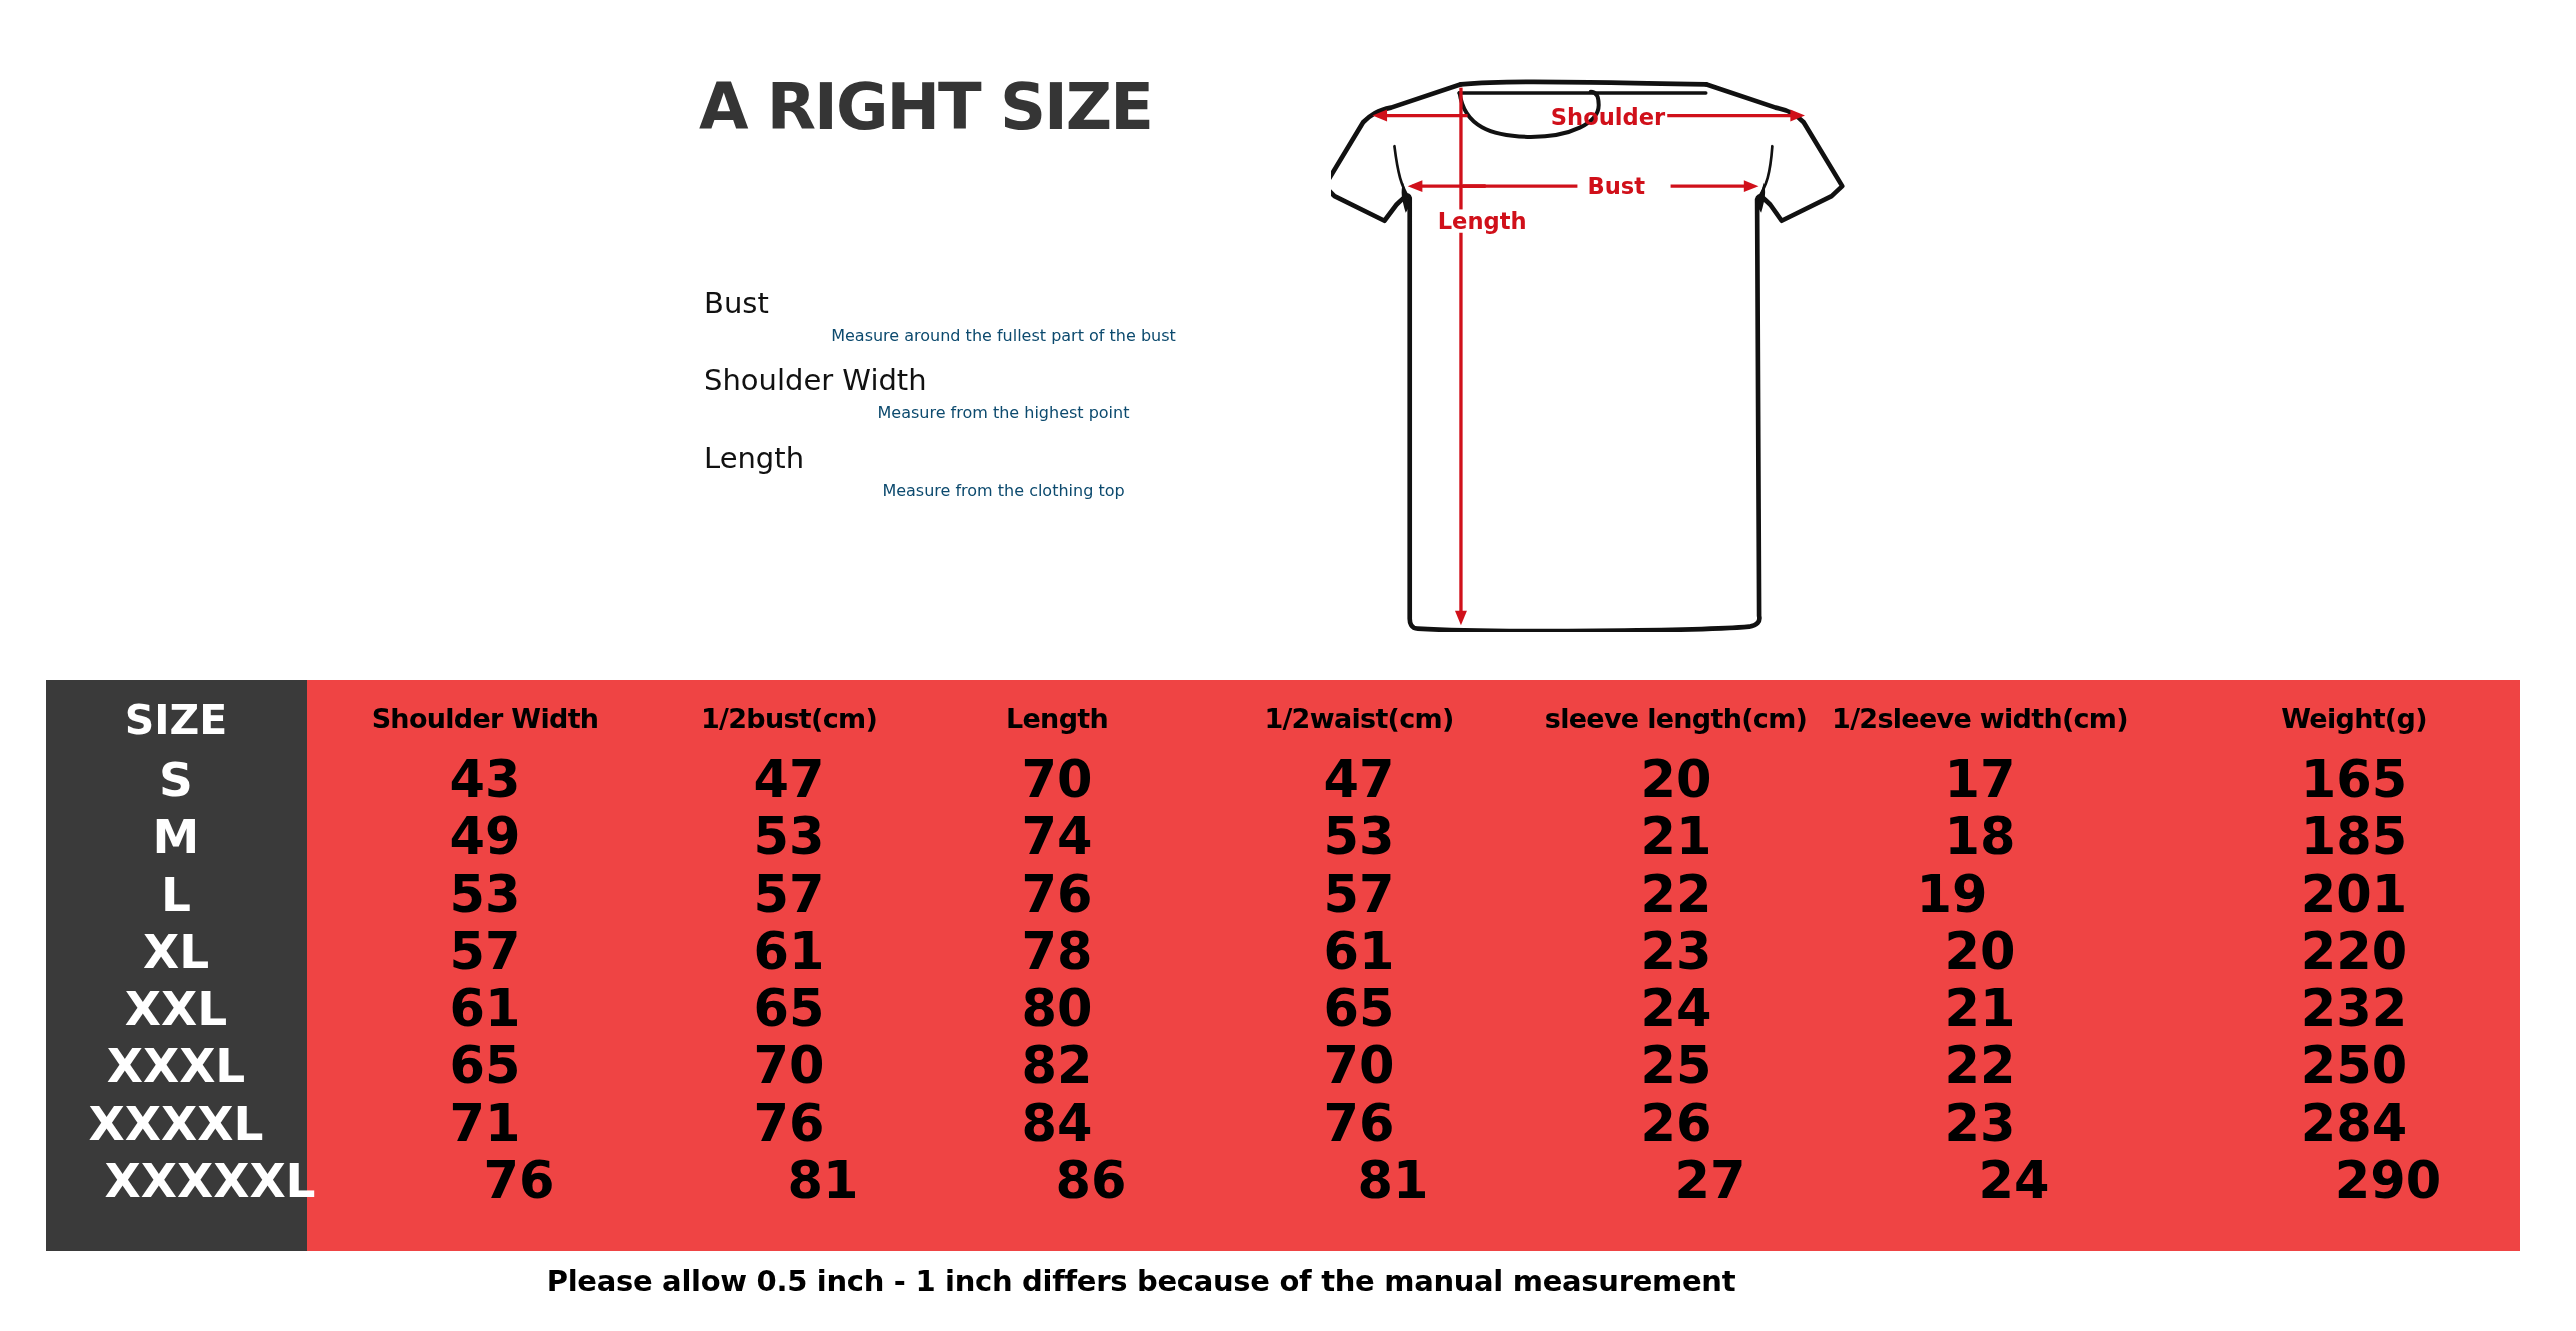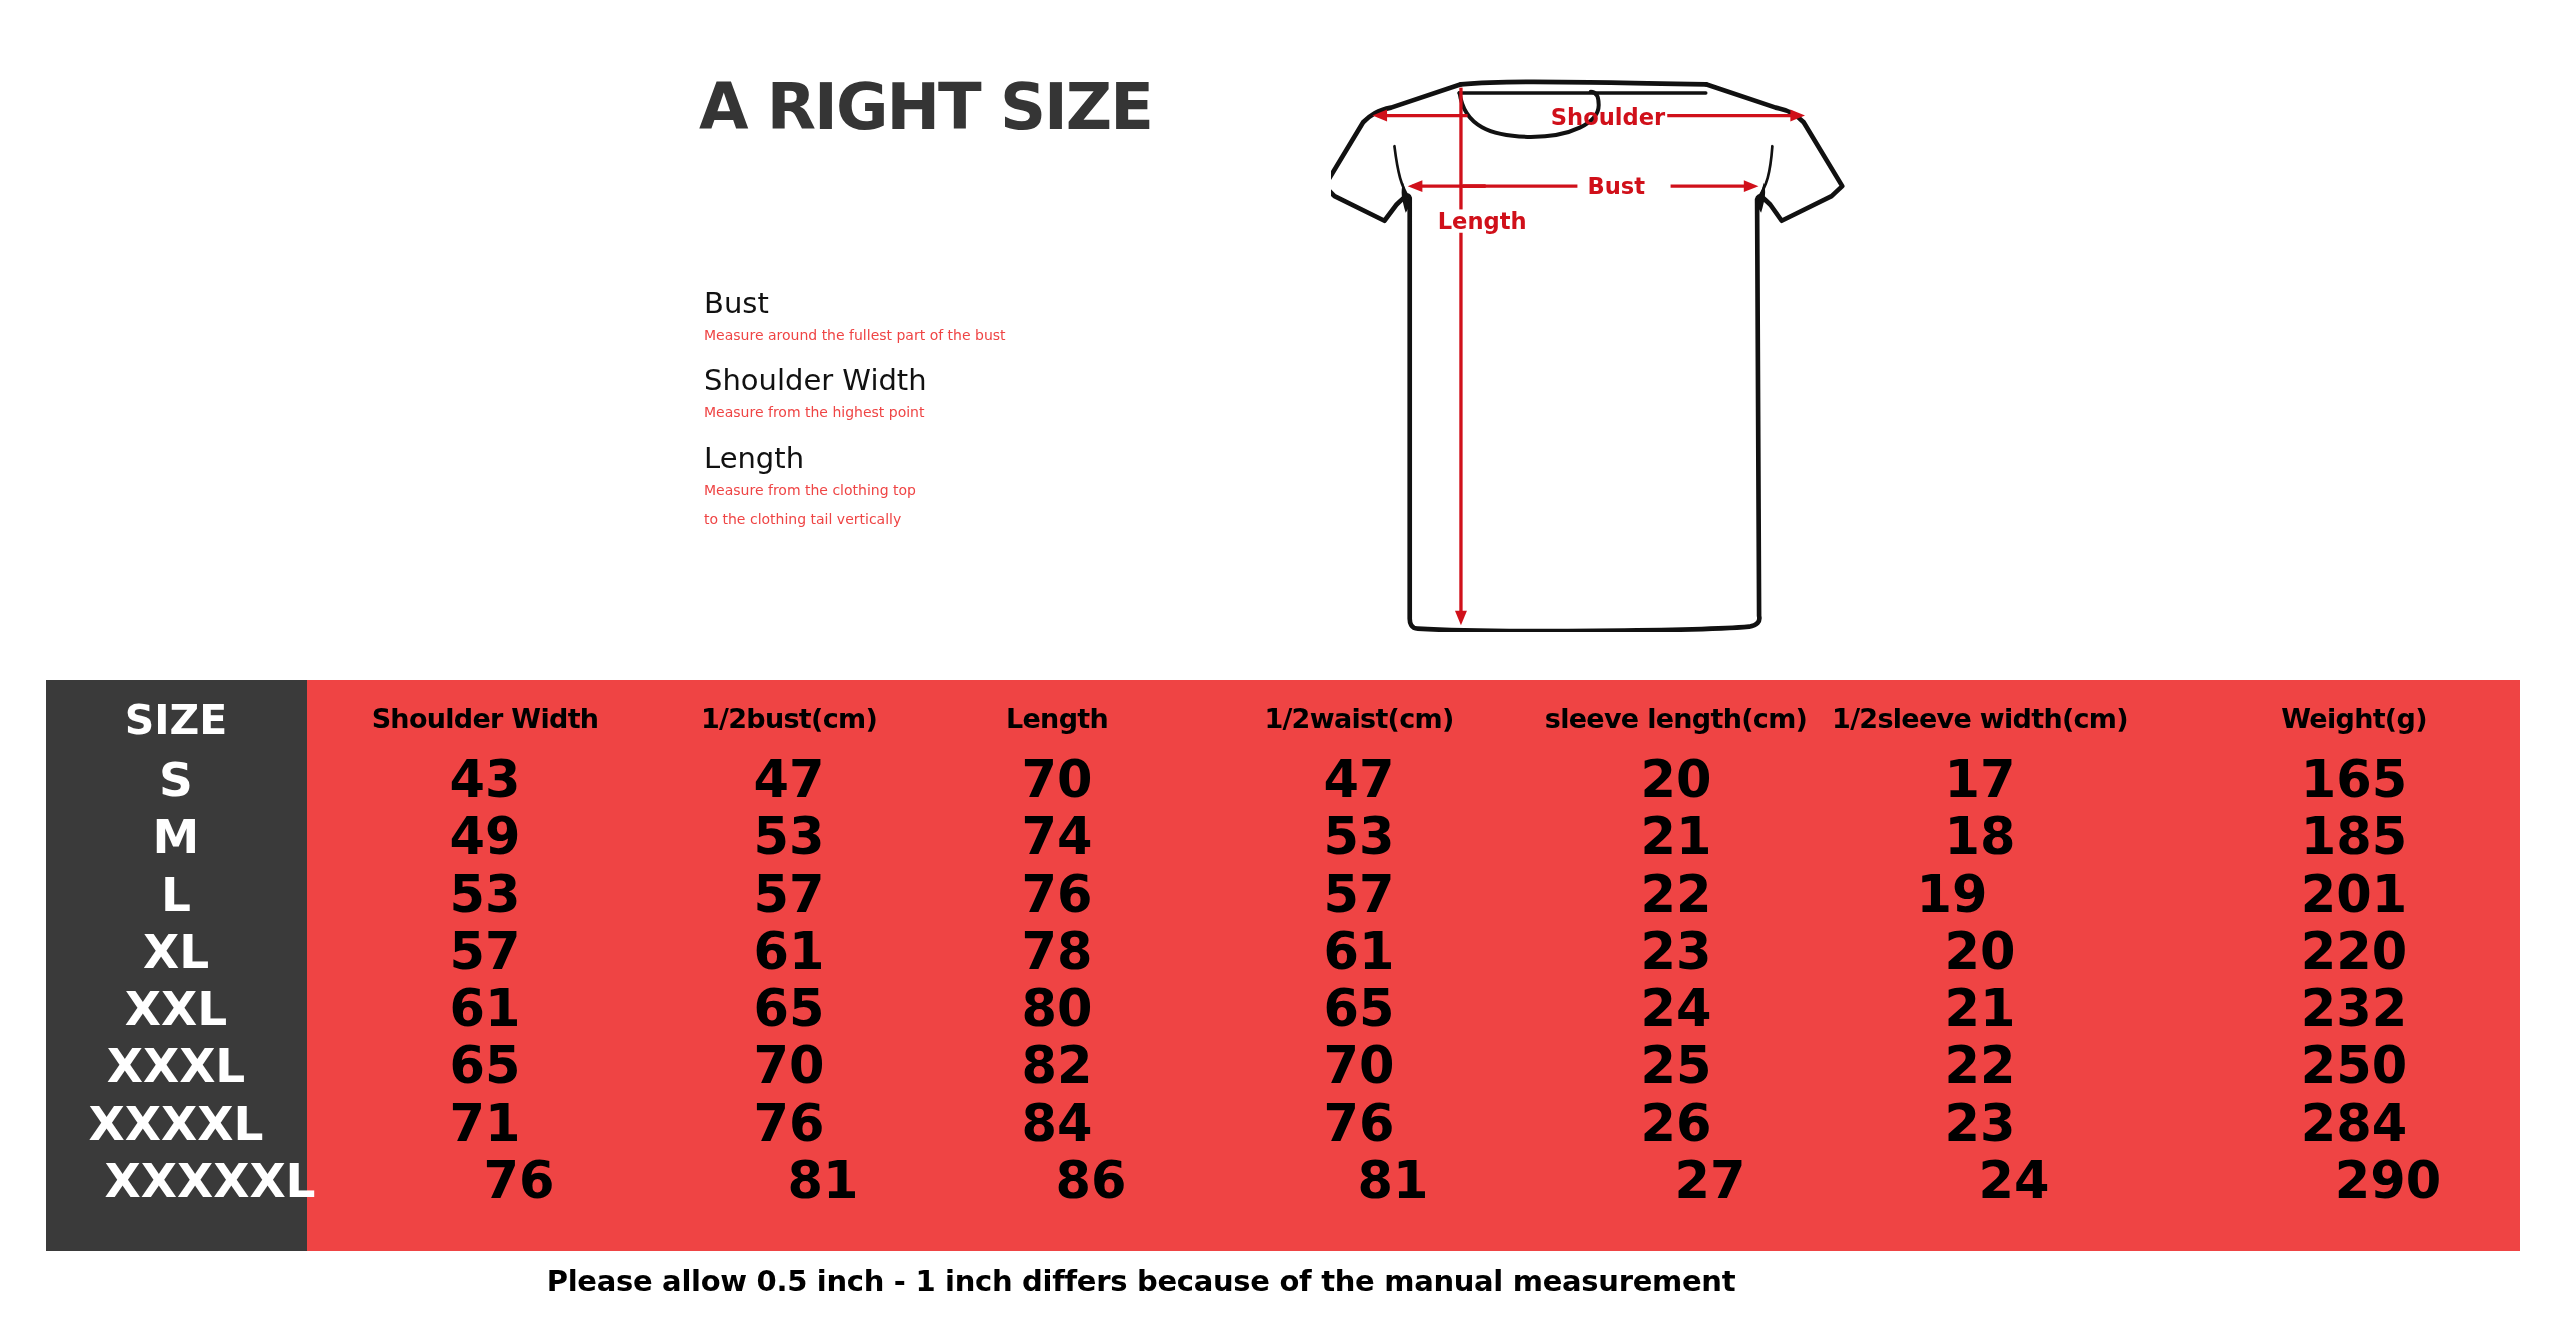--- a/index.html
+++ b/index.html
@@ -10,21 +10,21 @@
   .title {
     position: absolute; left: 699px; top: 67px;
     font-family: "DejaVu Sans", sans-serif; font-weight: bold;
     font-size: 64px; line-height: 80px; color: #353535;
     letter-spacing: -2px; margin: 0;
   }
   .title span { display: block; white-space: nowrap; }
   .guide { position: absolute; left: 704px; top: 286px; width: 599px; }
   .guide-item { margin-bottom: 13.3px; }
   .guide-heading { font-size: 29px; line-height: 35px; color: #111; white-space: nowrap; }
-  .guide-desc { font-size: 14px; line-height: 29px; color: #ef4444; white-space: nowrap; }
+  .guide-desc { font-size: 16px; line-height: 29px; color: #0c4a6e; white-space: nowrap; text-align: center; }
   .diagram { position: absolute; left: 1331px; top: 73px; width: 586px; height: 559px; }
   .diagram svg { width: 100%; height: 100%; display: block; }
   .table {
     position: absolute; left: 46px; top: 680px; width: 2474px; height: 571px;
     background: #ef4444;
   }
   .size-col {
     position: absolute; left: 0; top: 0; width: 261px; height: 571px;
     background: #3a3a3a;
   }
@@ -60,21 +60,20 @@
     <div class="guide-heading">Bust</div>
     <div class="guide-desc">Measure around the fullest part of the bust</div>
   </div>
   <div class="guide-item">
     <div class="guide-heading">Shoulder Width</div>
     <div class="guide-desc">Measure from the highest point</div>
   </div>
   <div class="guide-item">
     <div class="guide-heading">Length</div>
     <div class="guide-desc">Measure from the clothing top</div>
-    <div class="guide-desc">to the clothing tail vertically</div>
   </div>
 </div>
 
 <div class="diagram">
   <svg viewBox="0 0 880 840" xmlns="http://www.w3.org/2000/svg">
 
     <g fill="none" stroke="#111" stroke-width="7" stroke-linejoin="round" stroke-linecap="round">
       <path d="M 195 18 C 140 35 80 55 40 68 C 20 110 -10 160 -20 150" opacity="0"></path>
       <path d="M 195 18 L 100 50 L 90 55 C 60 62 50 64 40 70 C 25 95 0 130 -0 0" opacity="0"></path>
 

